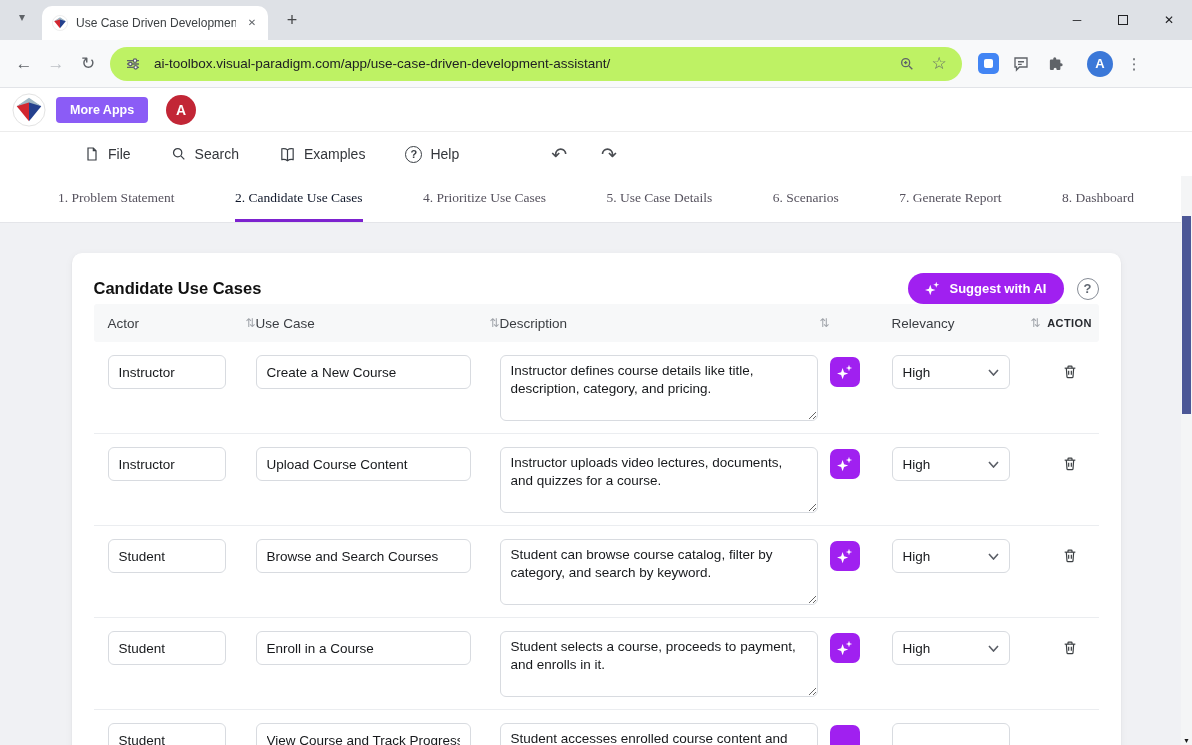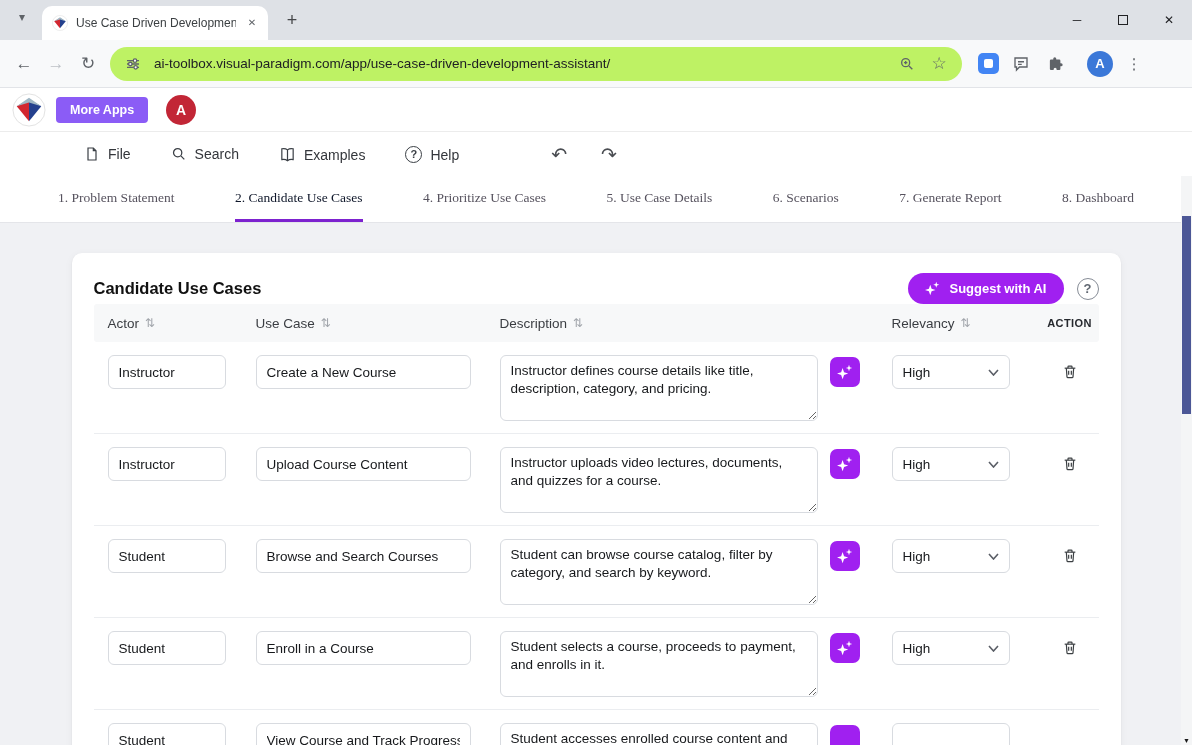--- a/index.html
+++ b/index.html
@@ -35,41 +35,41 @@
   .app-header { height:44px; background:#fff; border-bottom:1px solid #ececec; display:flex; align-items:center; padding:0 14px 0 12px; gap:10px; }
   .app-titles { flex:1; line-height:1.15; }
   .app-title { font-size:15px; font-weight:bold; color:#1a1a1a; }
   .powered { font-size:10.5px; color:#555; }
   .powered .pp-link { text-decoration:underline; cursor:pointer; }
   .more-apps { background:#8b5cf6; color:#fff; border:none; border-radius:4px; font-size:12.5px; font-weight:bold; padding:6px 14px; margin-right:8px; }
   .user-avatar { width:30px; height:30px; border-radius:50%; background:#c22636; color:#fff; font-size:14px; font-weight:bold; display:flex; align-items:center; justify-content:center; border:none; }
 
   
   .app-toolbar { height:44px; background:#fff; display:flex; align-items:center; padding-left:84px; }
-  .tool-item { display:flex; align-items:flex-end; gap:8px; font-size:14px; color:#33363b; background:none; border:none; margin-right:40px; }
+  .tool-item { display:flex; align-items:flex-start; gap:8px; font-size:14px; color:#33363b; background:none; border:none; margin-right:40px; }
   .qmark-circle { width:17px; height:17px; border:1.6px solid #3a3f45; border-radius:50%; font-size:11px; font-weight:bold; color:#3a3f45; display:flex; align-items:center; justify-content:center; }
   .undo-redo { margin-left:52px; display:flex; gap:34px; }
   .ur-btn { background:none; border:none; font-size:19px; color:#4a4d52; }
 
   
   .steps { height:47px; background:#fff; border-bottom:1px solid #e4e5e9; display:flex; align-items:stretch; justify-content:space-between; padding:0 58px; }
   .step { display:flex; align-items:center; font-size:13.5px; color:#56525e; border-bottom:3px solid transparent; white-space:nowrap; cursor:pointer;font-family:Liberation Serif, serif; }
   .step.active { color:#0f172a; border-bottom-color:#7d22cf; }
 
   
   .content { background:#f0f1f4; height:522px; overflow:hidden; padding-top:30px; }
   .card { width:1049px; height:700px; margin:0 auto; background:#fff; border-radius:10px; box-shadow:0 1px 2px rgba(0,0,0,.07), 0 2px 8px rgba(0,0,0,.05); padding:20px 22px; }
   .card-head { display:flex; align-items:center; }
   .card-title { font-size:16.5px; font-weight:bold; color:#111; flex:1; }
   .suggest-btn { display:flex; align-items:center; gap:9px; background:#a020f0; color:#fff; border:none; border-radius:17px; height:31px; padding:0 17px; font-size:13px; font-weight:bold; }
   .help-circle { width:22px; height:22px; border:1.5px solid #868c96; border-radius:50%; background:none; color:#5f6670; font-size:13px; font-weight:bold; display:flex; align-items:center; justify-content:center; margin-left:13px; }
 
   .grid-cols { display:grid; grid-template-columns:162px 244px 330px 62px 149px 1fr; }
   .thead { background:#f7f8f9; height:38px; align-items:center; border-radius:3px; font-size:13.5px; color:#3a3d42; }
-  .th { display:flex; align-items:center; gap:6px; }
+  .th { display:flex; align-items:center; gap:6px;justify-content:space-between; }
   .th-actor { padding-left:14px; }
   .sort-ic { font-size:12px; color:#a0a4aa; }
   .th-action { justify-content:center; font-size:11px; font-weight:bold; letter-spacing:.4px; color:#26292e; }
 
   .trow { padding:13px 0 8px; border-bottom:1px solid #ebedf0; align-items:start; }
   .cell-actor { padding-left:14px; }
   .text-input { height:34px; border:1px solid #d8dbe0; border-radius:6px; padding:0 10px; font-size:13.5px; color:#17191c; background:#fff; }
   .actor-input { width:118px; }
   .usecase-input { width:215px; }
   .desc { width:318px; height:66px; border:1px solid #d8dbe0; border-radius:6px; padding:6px 10px; font-size:13.5px; line-height:1.32; color:#17191c; }

